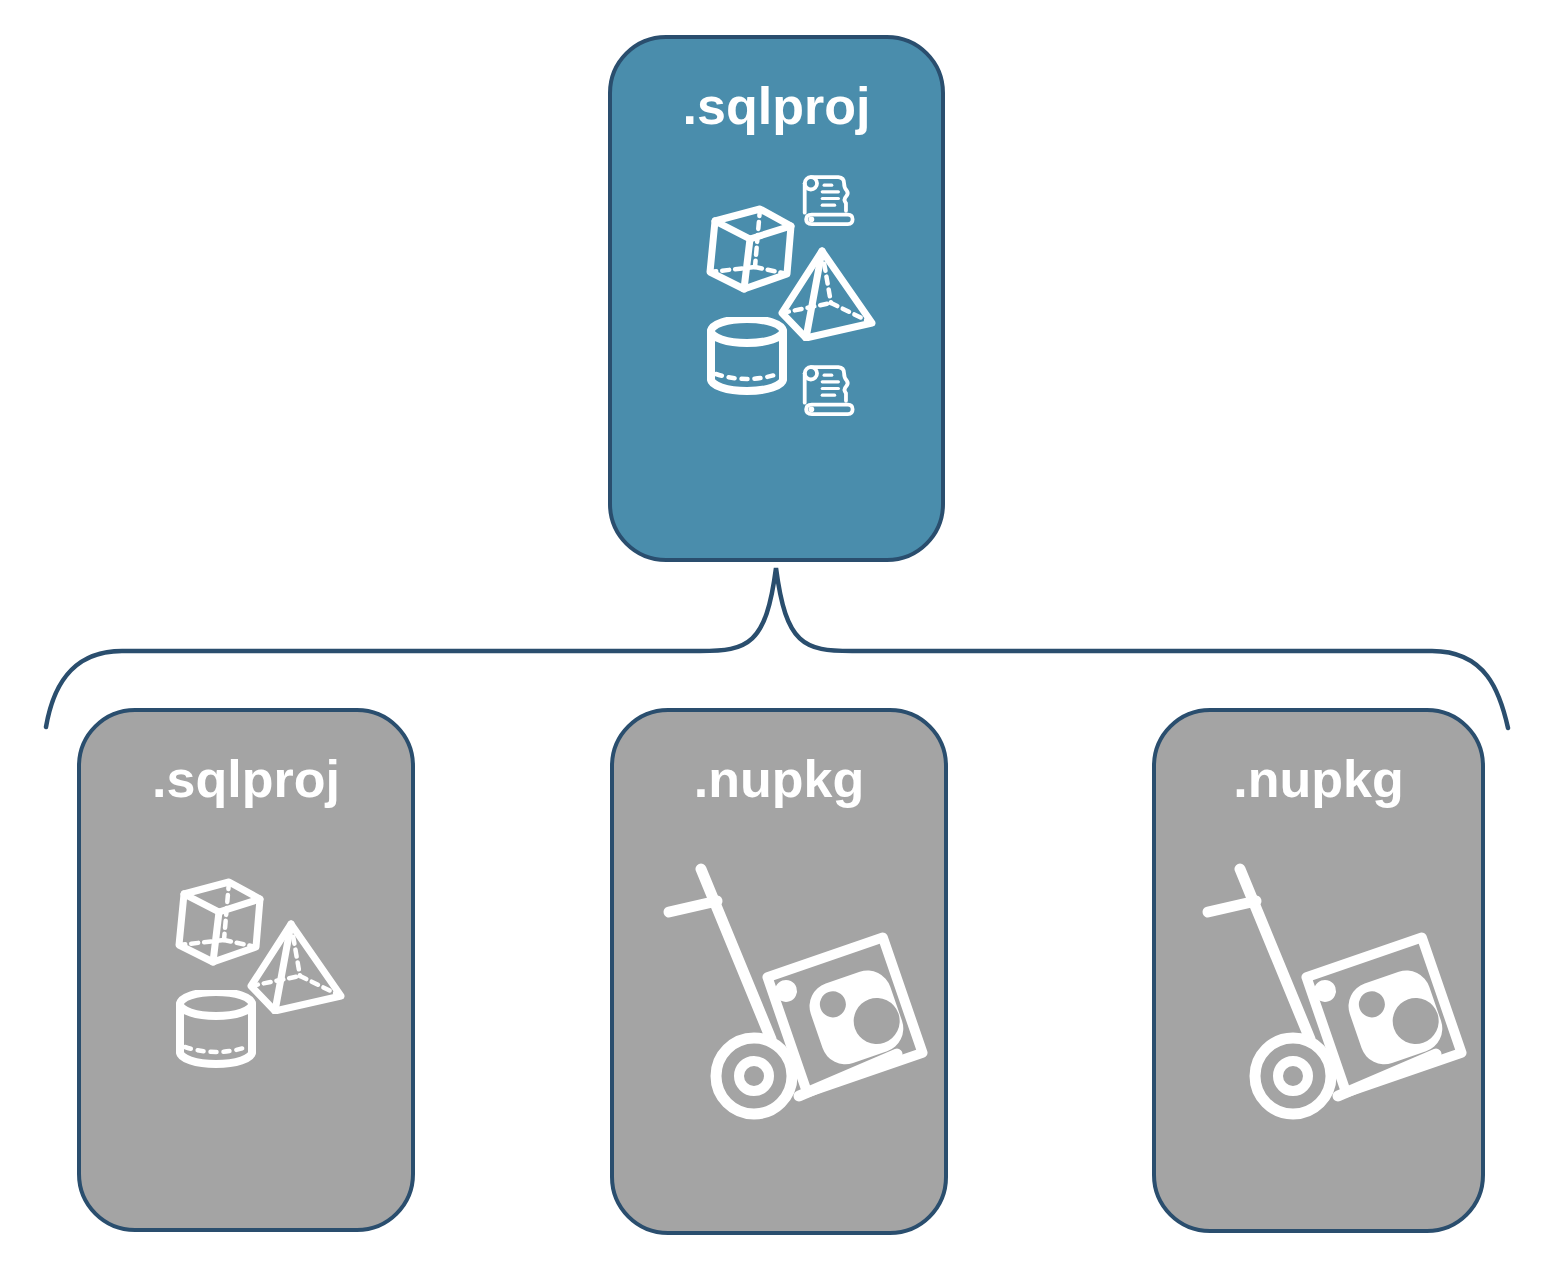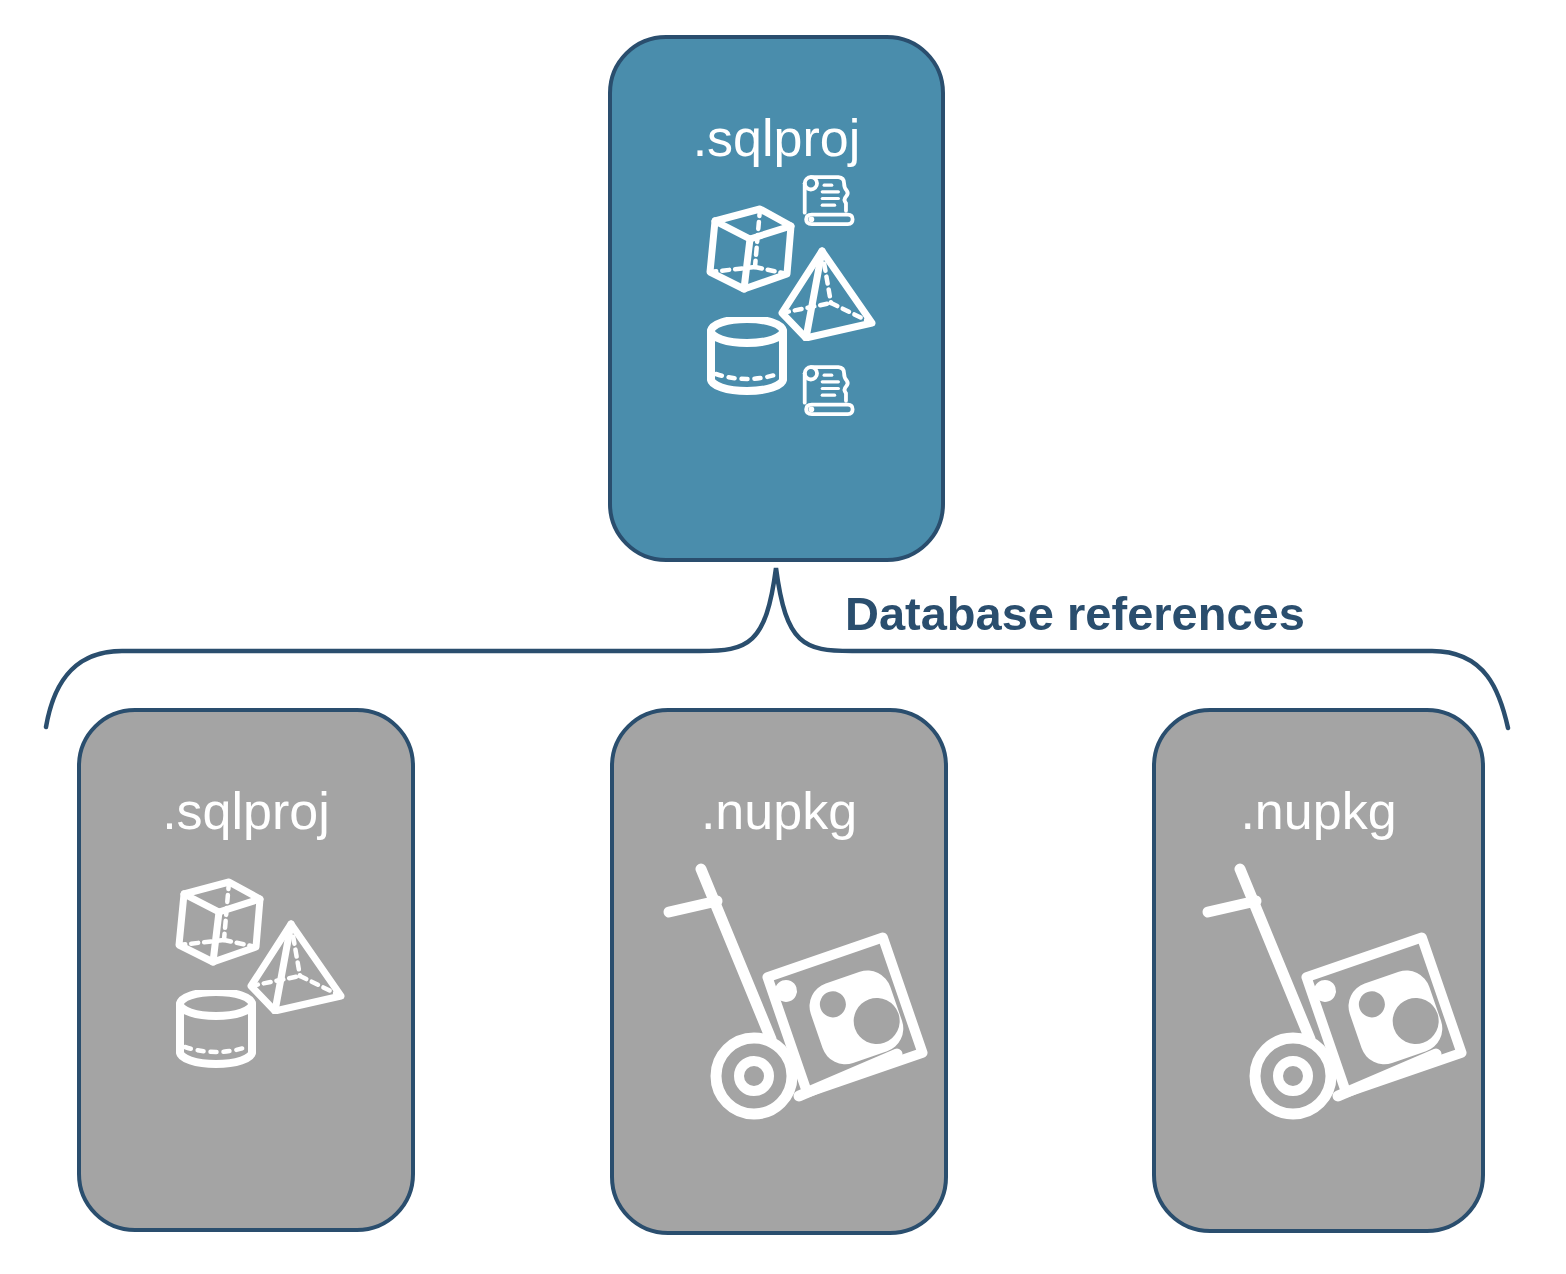--- a/index.html
+++ b/index.html
@@ -11,23 +11,22 @@
     position:absolute;border:4px solid var(--outline_navy,#2A4E6E);
     border-radius:58px;box-sizing:border-box;
   }
   .node-root{left:608px;top:35px;width:337px;height:527px;background:var(--accent_teal,#4A8DAC);}
   .node-child{background:var(--node_gray,#A4A4A4);}
   .node-child-1{left:77px;top:708px;width:338px;height:524px;}
   .node-child-2{left:610px;top:708px;width:338px;height:527px;}
   .node-child-3{left:1152px;top:708px;width:333px;height:525px;}
   .node-label{
     position:absolute;left:0;right:0;top:40px;text-align:center;
-    color:var(--icon_white,#fff);font-weight:400;font-size:52px;line-height:1.05;
+    color:var(--icon_white,#fff);font-weight:700;font-size:52px;line-height:1.05;
     letter-spacing:0px;
-    margin-top:32px;
   }
   .icon{position:absolute;overflow:visible;}
   .stroke-icon{fill:none;stroke:var(--icon_white,#fff);stroke-linecap:round;stroke-linejoin:round;}
   .dashed{stroke-dasharray:7 6;}
   .brace{position:absolute;left:0;top:0;width:1566px;height:1274px;pointer-events:none;}
   .brace path{fill:none;stroke:var(--text_navy,#2A4E6E);stroke-width:4.5;stroke-linecap:round;}
   .connector-label{
     position:absolute;left:845px;top:586px;
     color:var(--text_navy,#2A4E6E);font-weight:700;font-size:47px;white-space:nowrap;
   }
@@ -108,21 +107,20 @@
         </g>
       </symbol>
     </defs>
   </svg>
 
   <svg class="brace" viewBox="0 0 1566 1274">
     <path d="M46,727 C52,692 68,651 122,651 L700,651 C748,651 766,645 776,568
              C786,645 804,651 852,651 L1432,651 C1486,651 1500,692 1508,728"></path>
   </svg>
 
-  <div class="connector-label">Database references</div>
 
   <div class="node node-root">
     <div class="node-label">.sqlproj</div>
     <svg class="icon" style="left:186px;top:132px;width:58px;height:55px" viewBox="0 0 60 58">
       <use href="#sym-scroll"></use>
       </svg>
     <svg class="icon" style="left:85px;top:155px;width:110px;height:100px" viewBox="0 0 110 100">
       <use href="#sym-cube"></use>
       </svg>
     <svg class="icon" style="left:157px;top:202px;width:115px;height:100px" viewBox="0 0 115 100">

